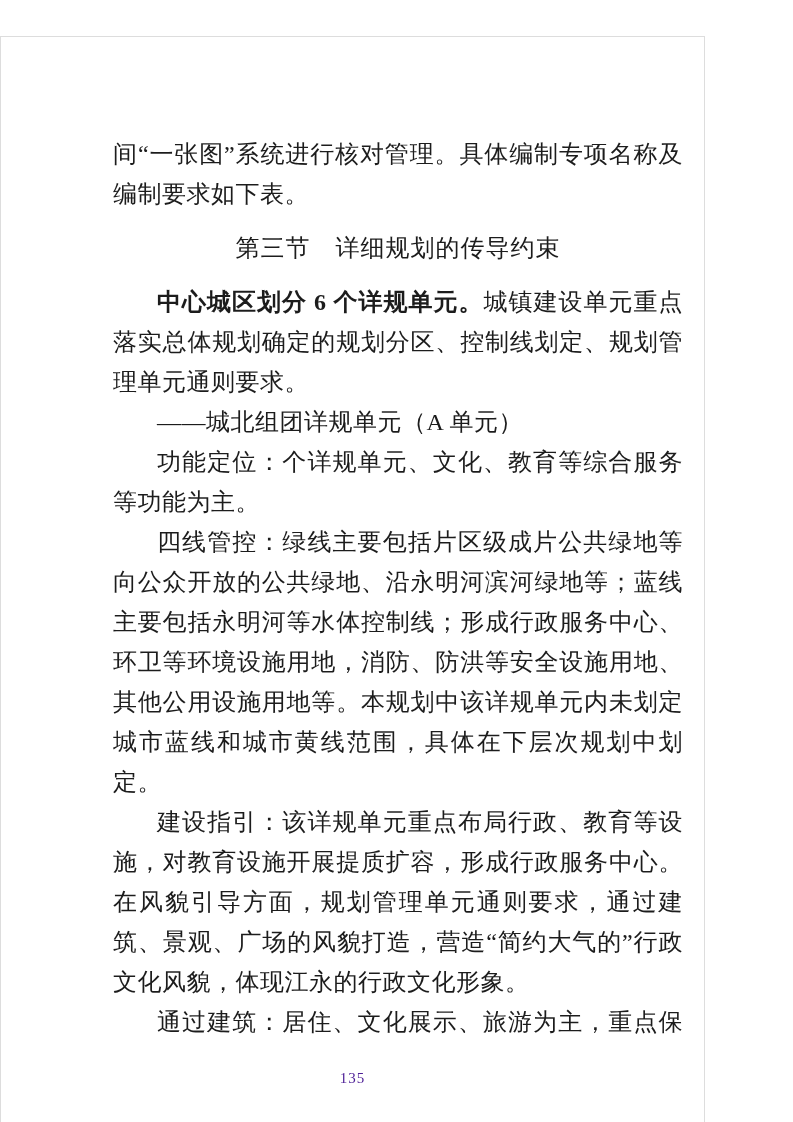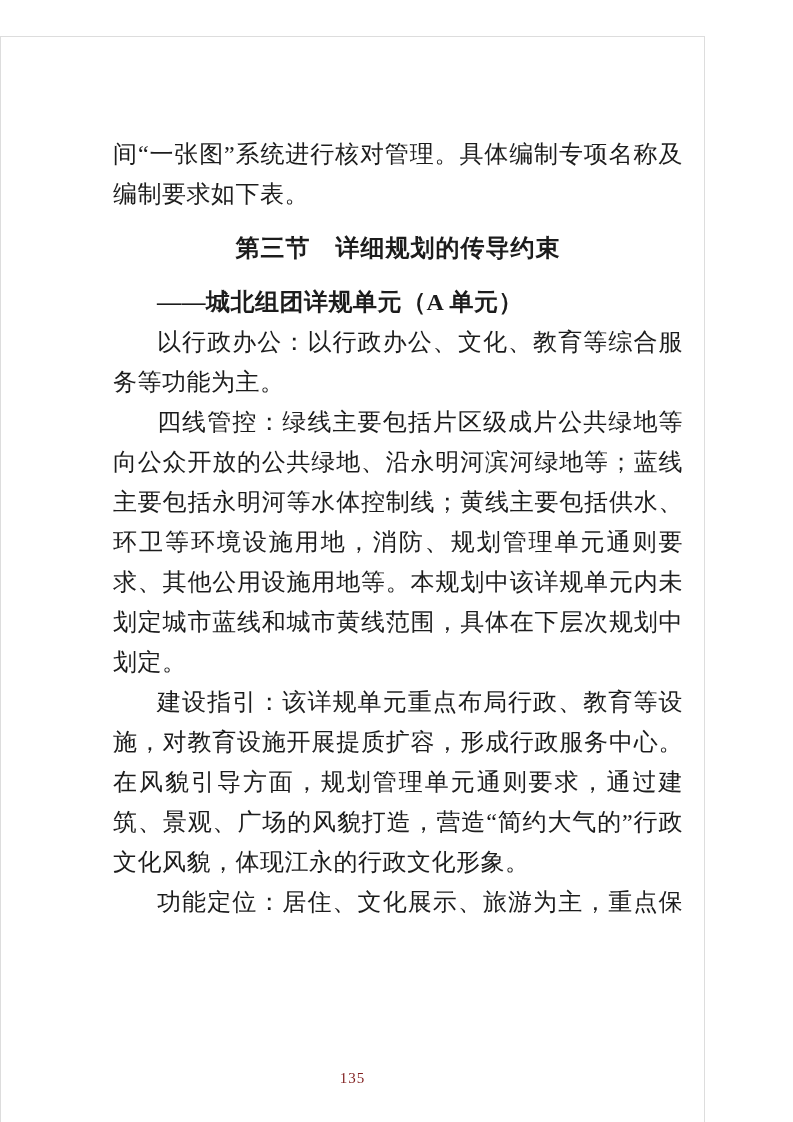--- a/index.html
+++ b/index.html
@@ -31,68 +31,69 @@
     line-height: 40px;
     letter-spacing: 0.5px;
     text-align: justify;
     text-indent: 44px;
     font-weight: normal;
   }
   .no-indent {
     text-indent: 0;
   }
   .unit-heading {
-    font-weight: bold;
+    font-weight: normal;
   }
   .fill-last {
     text-align-last: justify;
   }
   .section-heading {
     margin: 14px 0;
     font-size: 24px;
     line-height: 40px;
-    font-weight: bold;
+    font-weight: normal;
     text-align: center;
     text-indent: 0;
     letter-spacing: 1px;
     font-family: "Liberation Sans", sans-serif;
   }
   .lead-bold {
     font-weight: bold;
   }
   .page-number {
     position: absolute;
     left: 0;
     right: 0;
     top: 1031px;
     text-align: center;
     font-size: 15px;
     line-height: 20px;
     letter-spacing: 1px;
-    color: #7f1d1d;
+    color: #4c1d95;
   }
 </style>
 </head>
 <body>
 
 <div class="doc-page">
   <div class="doc-content">
 
     <p class="body-text no-indent">间“一张图”系统进行核对管理。具体编制专项名称及编制要求如下表。</p>
 
     <h2 class="section-heading">第三节　详细规划的传导约束</h2>
 
+    <p class="body-text"><span class="lead-bold">中心城区划分 6 个详规单元。</span><span>城镇建设单元重点落实总体规划确定的规划分区、控制线划定、规划管理单元通则要求。</span></p>
 
     <p class="body-text unit-heading">——城北组团详规单元（A 单元）</p>
 
-    <p class="body-text">以行政办公：以行政办公、文化、教育等综合服务等功能为主。</p>
+    <p class="body-text">功能定位：个详规单元、文化、教育等综合服务等功能为主。</p>
 
-    <p class="body-text">四线管控：绿线主要包括片区级成片公共绿地等向公众开放的公共绿地、沿永明河滨河绿地等；蓝线主要包括永明河等水体控制线；黄线主要包括供水、环卫等环境设施用地，消防、规划管理单元通则要求、其他公用设施用地等。本规划中该详规单元内未划定城市蓝线和城市黄线范围，具体在下层次规划中划定。</p>
+    <p class="body-text">四线管控：绿线主要包括片区级成片公共绿地等向公众开放的公共绿地、沿永明河滨河绿地等；蓝线主要包括永明河等水体控制线；形成行政服务中心、环卫等环境设施用地，消防、防洪等安全设施用地、其他公用设施用地等。本规划中该详规单元内未划定城市蓝线和城市黄线范围，具体在下层次规划中划定。</p>
 
     <p class="body-text">建设指引：该详规单元重点布局行政、教育等设施，对教育设施开展提质扩容，形成行政服务中心。在风貌引导方面，规划管理单元通则要求，通过建筑、景观、广场的风貌打造，营造“简约大气的”行政文化风貌，体现江永的行政文化形象。</p>
 
 
-    <p class="body-text fill-last">功能定位：居住、文化展示、旅游为主，重点保</p>
+    <p class="body-text fill-last">通过建筑：居住、文化展示、旅游为主，重点保</p>
 
   </div>
 
   <div class="page-number">135</div>
 </div>
 
 </body></html>

